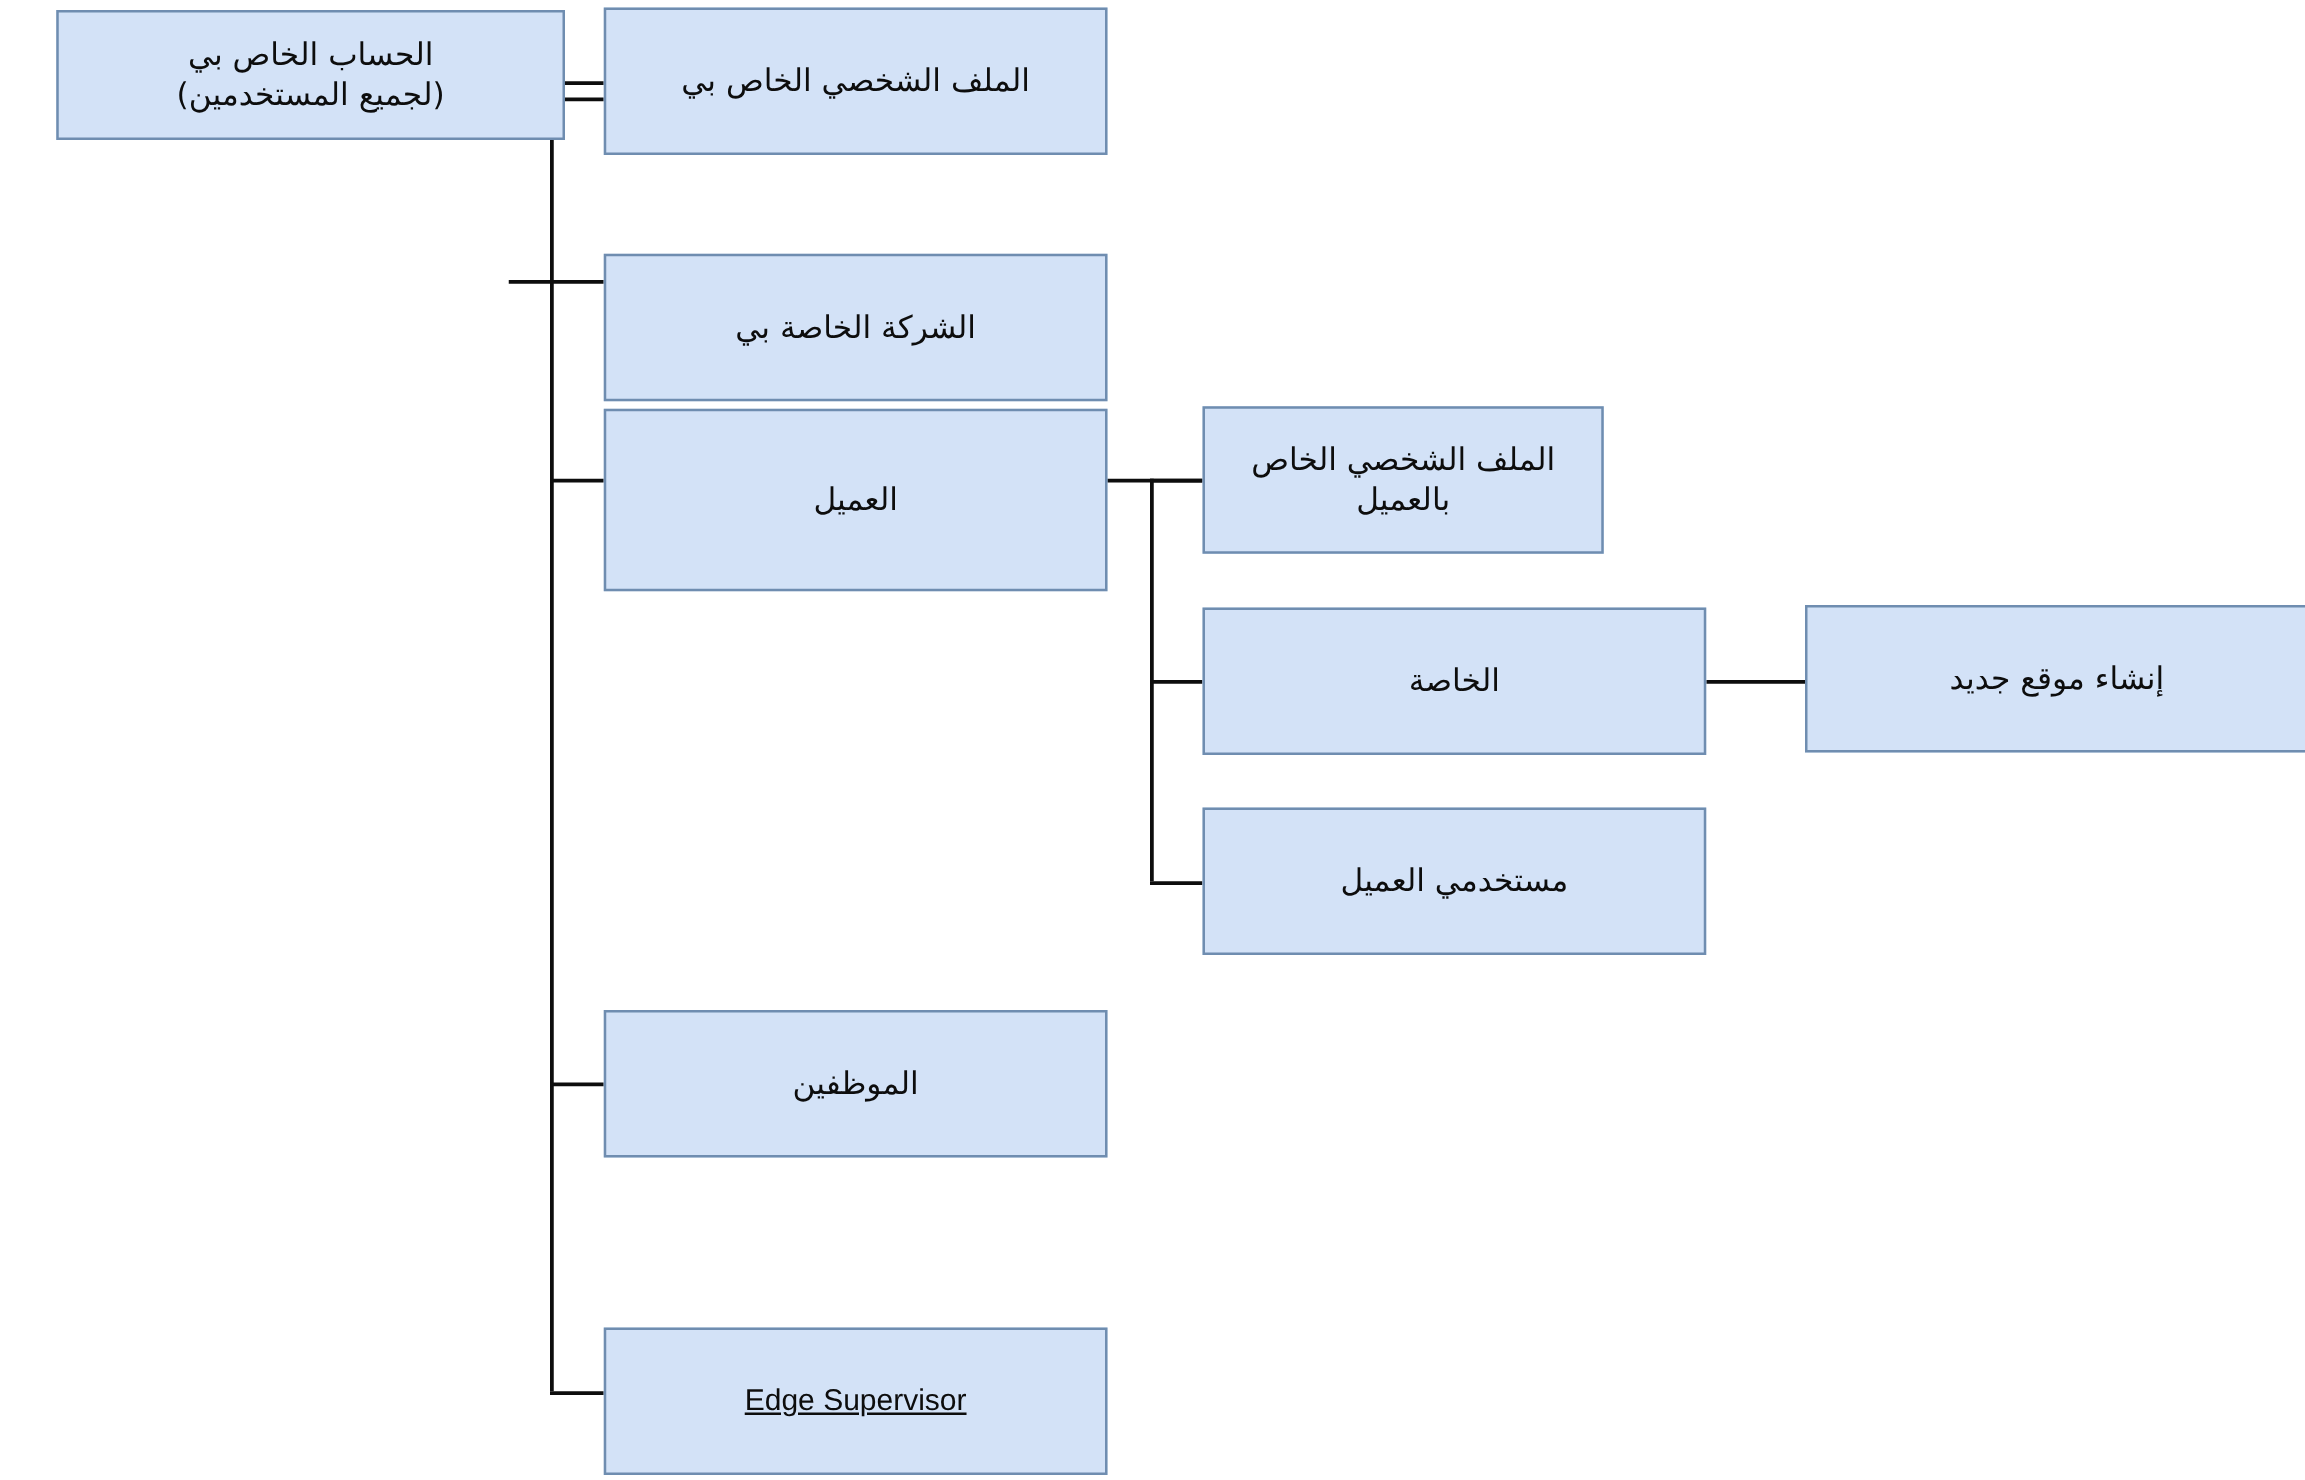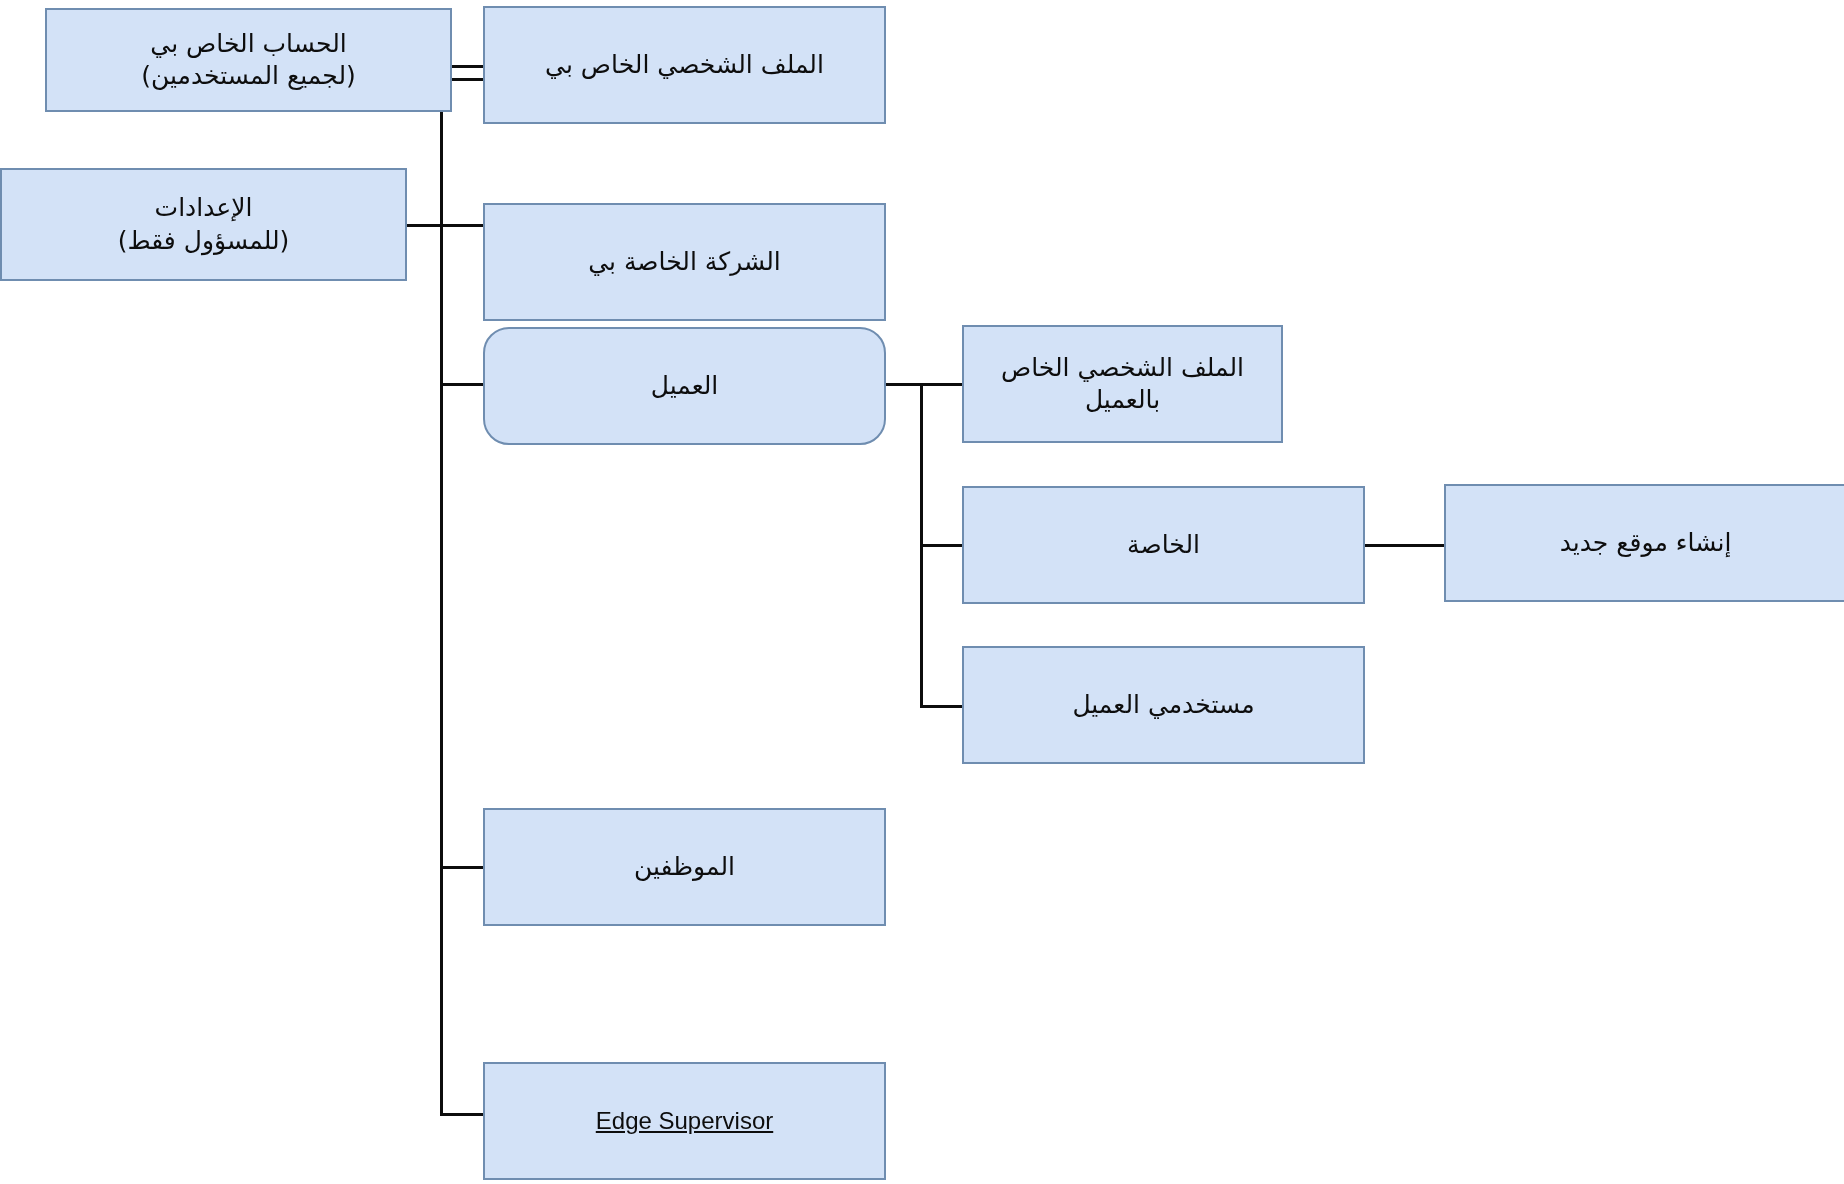--- a/index.html
+++ b/index.html
@@ -73,34 +73,30 @@
   <div class="edge h" style="left:920px; top:544px; width:42px;"></div>
   <div class="edge h" style="left:920px; top:705px; width:42px;"></div>
 
   <div class="edge h" style="left:1365px; top:544px; width:80px;"></div>
 
   <div class="node" style="left:0px; top:8px; width:407px; height:104px;margin-left:45px;">
     <span>الحساب الخاص بي
 (لجميع المستخدمين)</span>
   </div>
 
-  <div class="node" style="left:0px; top:168px; width:407px; height:113px;">
-    <span>الإعدادات
-(للمسؤول فقط)</span>
-  </div>
 
   <div class="node" style="left:483px; top:6px; width:403px; height:118px;">
     <span>الملف الشخصي الخاص بي</span>
   </div>
 
   <div class="node" style="left:483px; top:167px; width:403px; height:118px;margin-top:36px;">
     <span>الشركة الخاصة بي</span>
   </div>
 
-  <div class="node" style="left:483px; top:327px; width:403px; height:118px;border-radius:26px;">
+  <div class="node" style="left:483px; top:327px; width:403px; height:146px;">
     <span>العميل</span>
   </div>
 
   <div class="node" style="left:962px; top:325px; width:321px; height:118px;">
     <span>الملف الشخصي الخاص
 بالعميل</span>
   </div>
 
   <div class="node" style="left:962px; top:486px; width:403px; height:118px;">
     <span>الخاصة</span>

